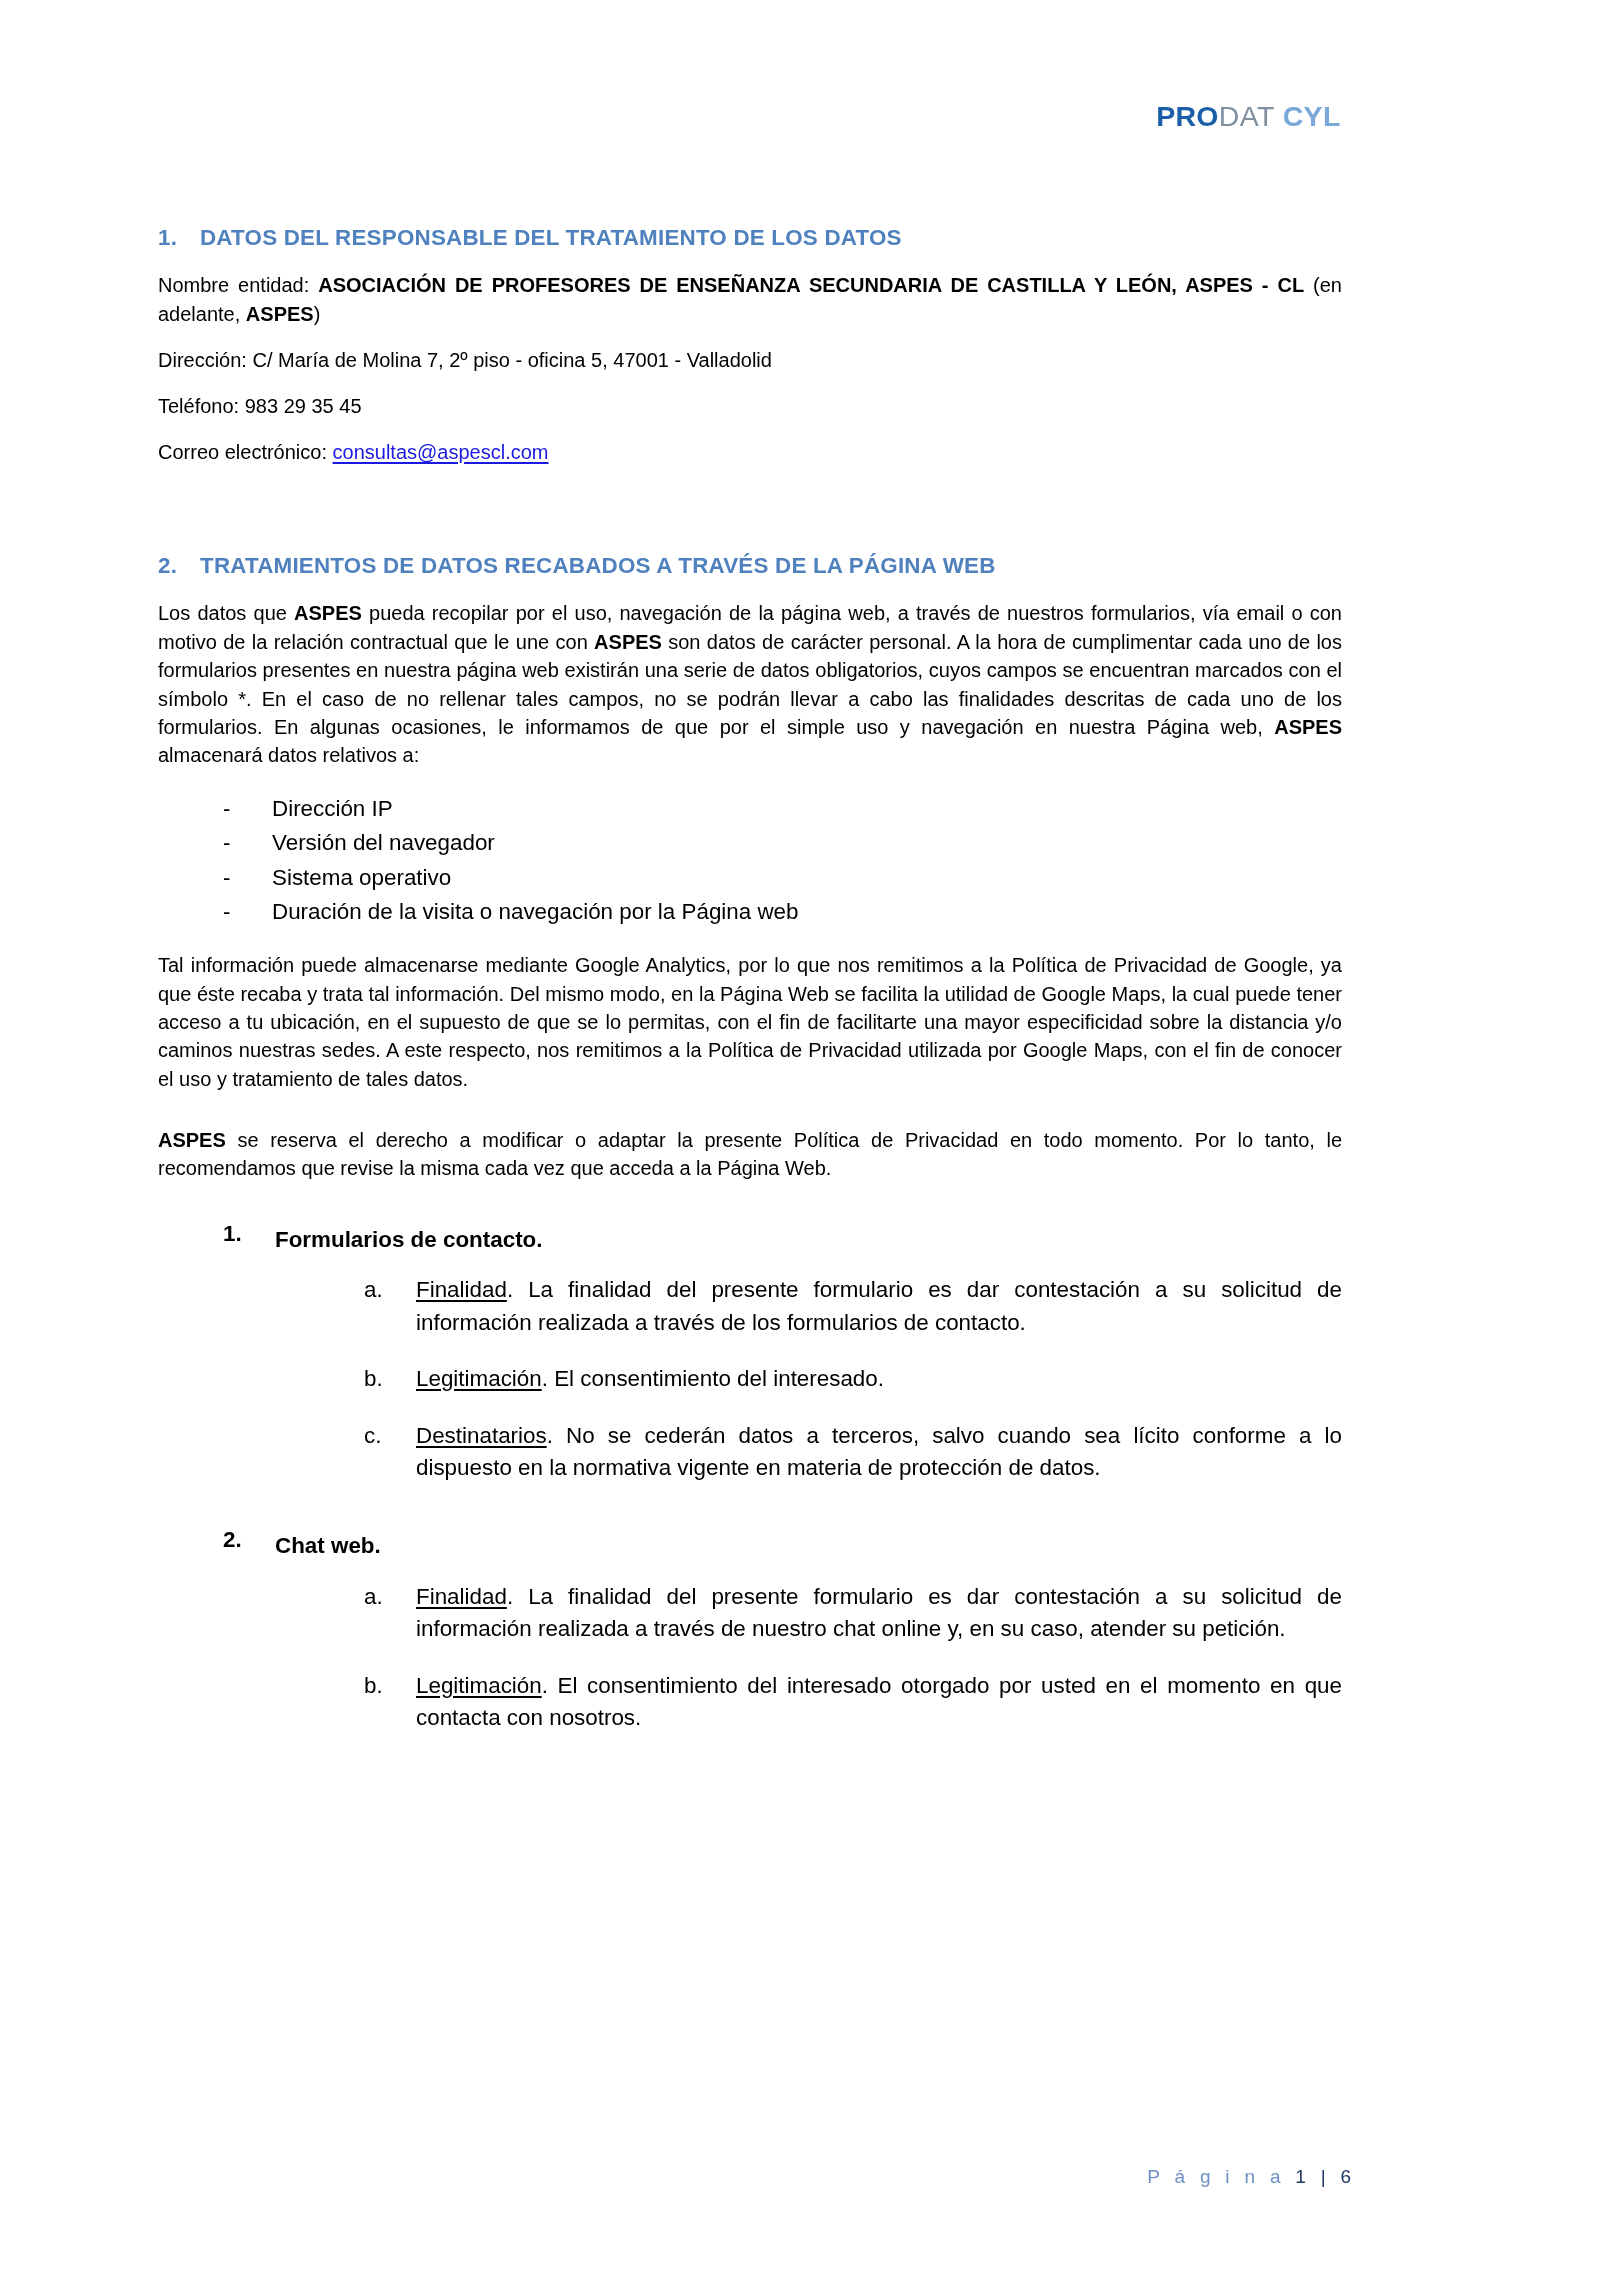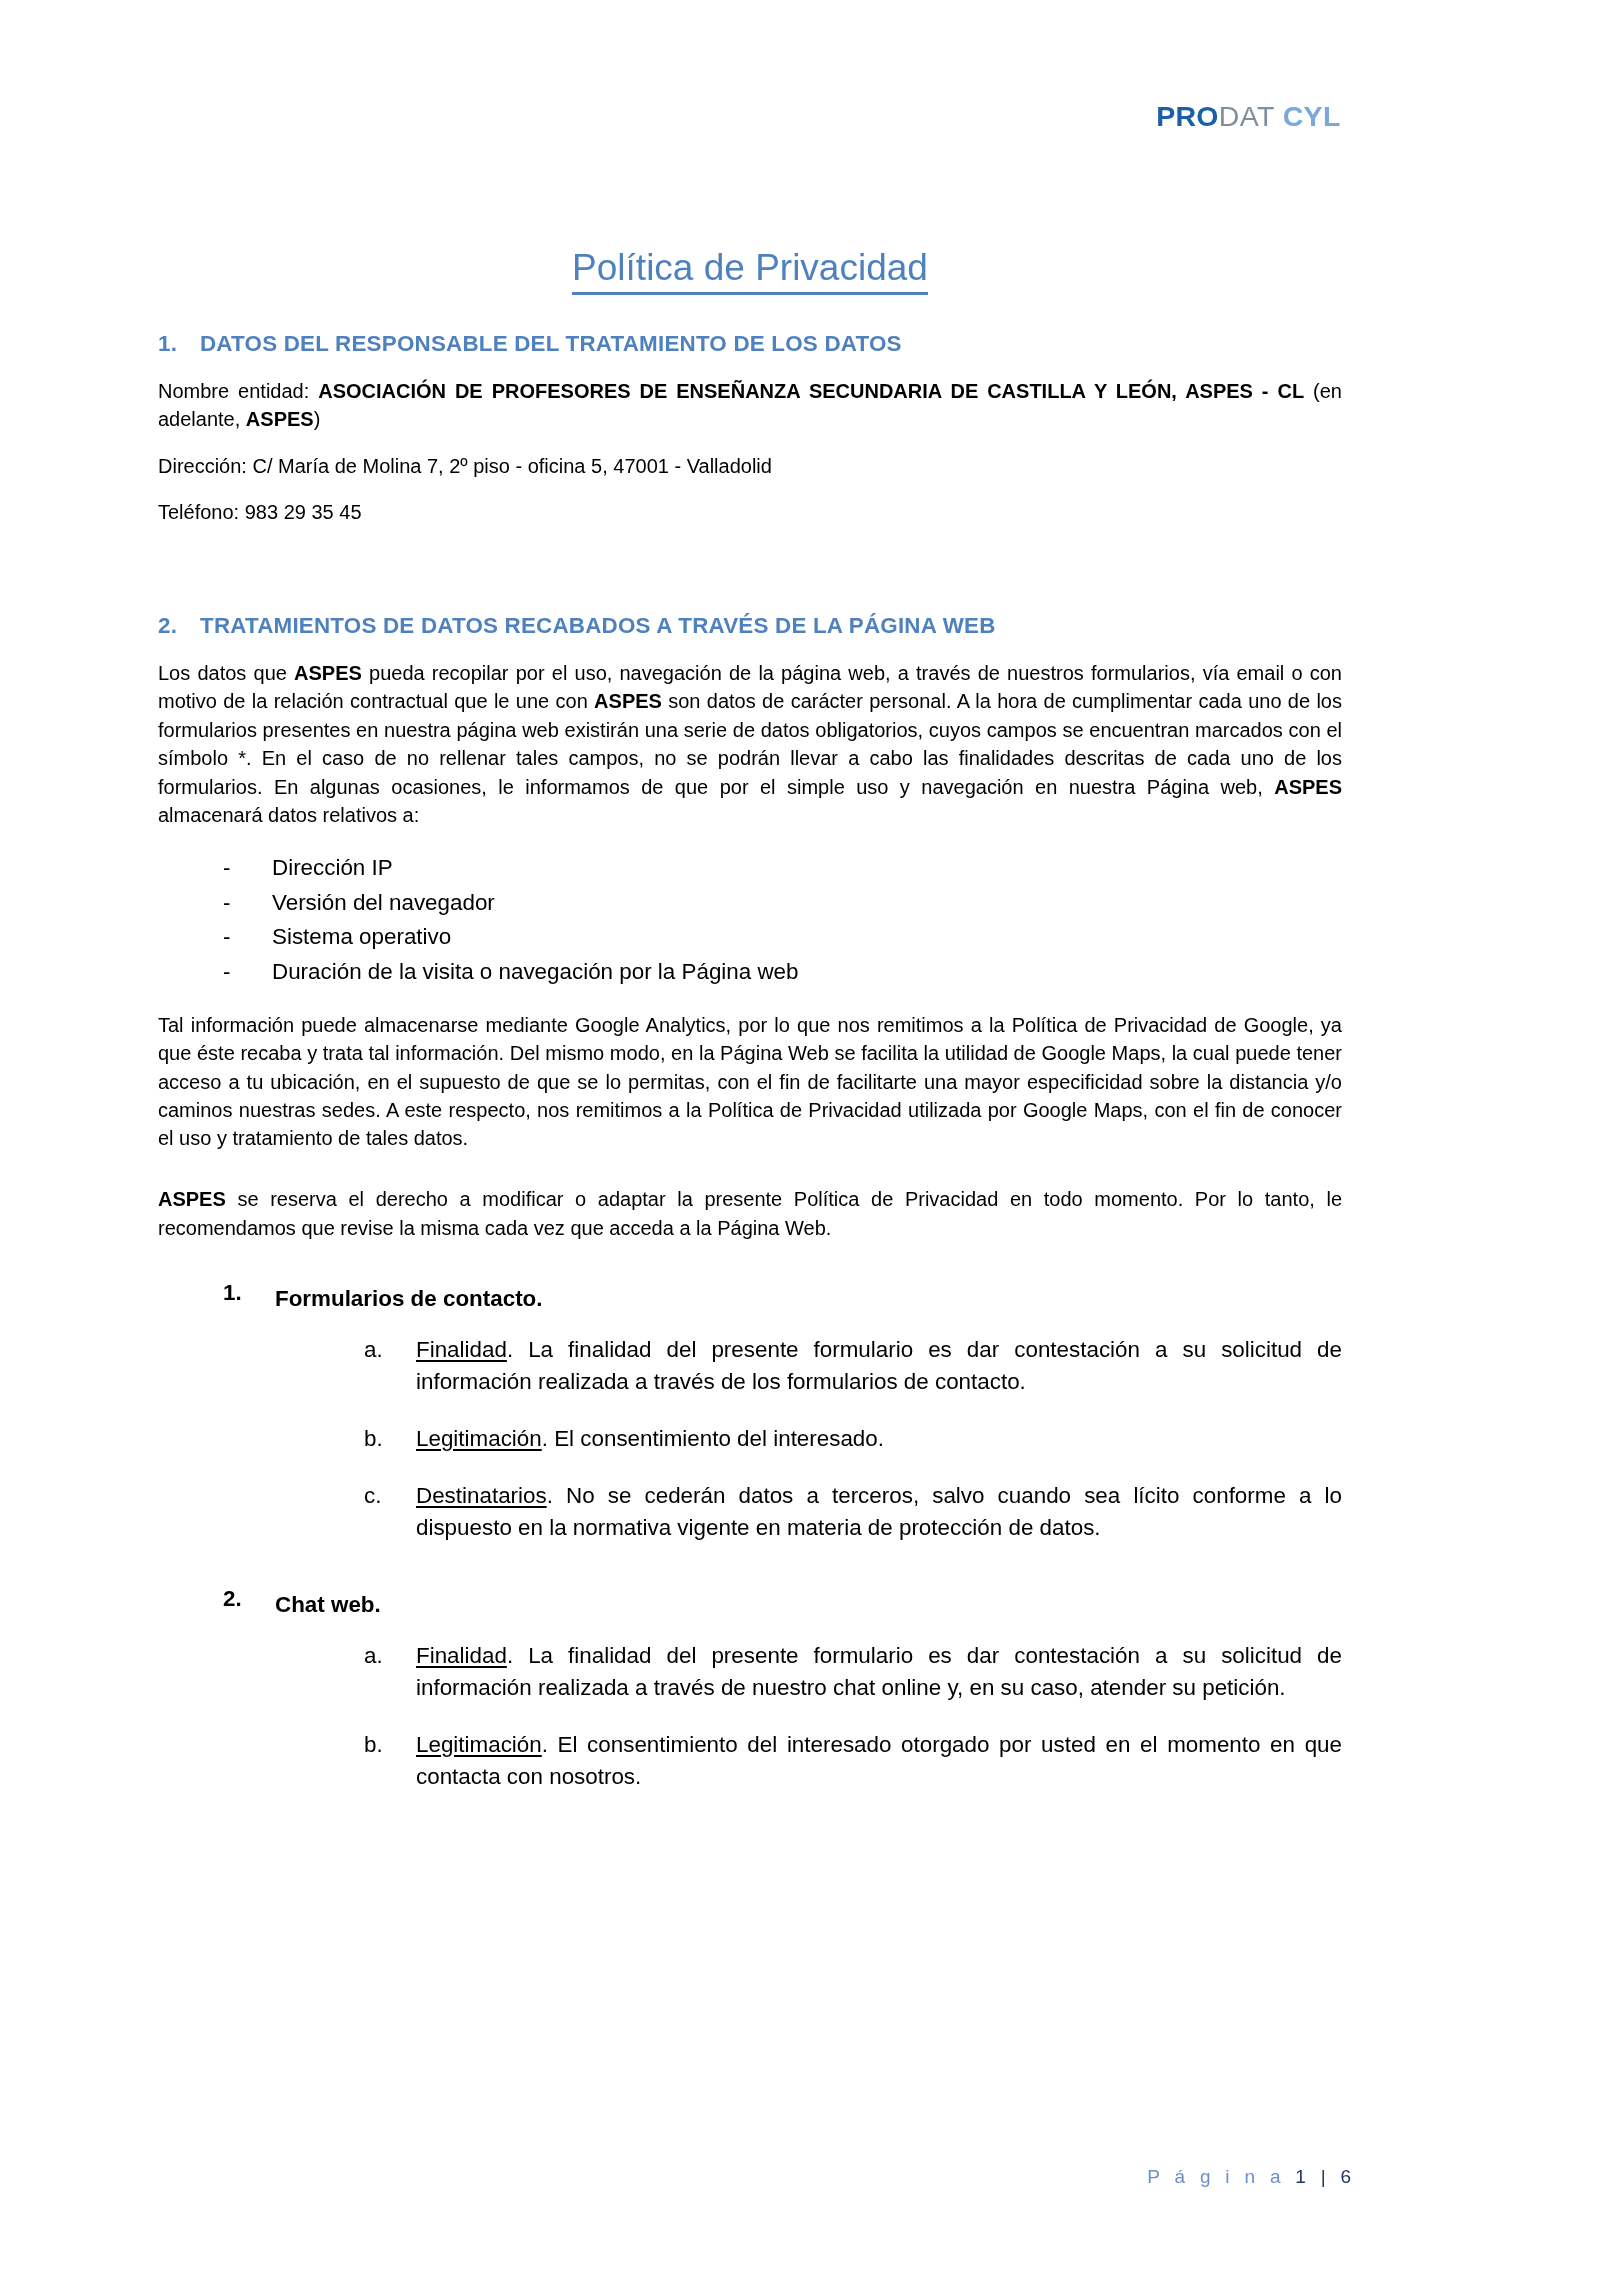--- a/index.html
+++ b/index.html
@@ -173,35 +173,33 @@
 <body>
 
 <div class="page">
 
   <div class="header">
     <div class="logo">
       <span class="pro">PRO</span><span class="dat">DAT</span><span class="cyl">CYL</span>
     </div>
   </div>
 
-  <h1 class="doc-title">
-    <span>Política de Privacidad</span>
-  </h1>
 
   <div class="section-head">
     <div class="num">1.</div>
     <div class="txt">DATOS DEL RESPONSABLE DEL TRATAMIENTO DE LOS DATOS</div>
   </div>
 
   <p class="body nojust tight"><span>Nombre entidad: </span><b>ASOCIACIÓN DE PROFESORES DE ENSEÑANZA SECUNDARIA DE CASTILLA Y LEÓN, ASPES - CL</b><span> (en adelante, </span><b>ASPES</b><span>)</span></p>
 
   <p class="body nojust tight">Dirección: C/ María de Molina 7, 2º piso - oficina 5, 47001 - Valladolid</p>
 
   <p class="body nojust tight">Teléfono: 983 29 35 45</p>
 
+  <p class="body nojust tight"><span>Correo electrónico: </span><a class="mail" href="#">consultas@aspescl.com</a></p>
 
   <div class="spacer-md"></div>
 
   <div class="section-head">
     <div class="num">2.</div>
     <div class="txt">TRATAMIENTOS DE DATOS RECABADOS A TRAVÉS DE LA PÁGINA WEB</div>
   </div>
 
   <p class="body"><span>Los datos que </span><b>ASPES</b><span> pueda recopilar por el uso, navegación de la página web, a través de nuestros formularios, vía email o con motivo de la relación contractual que le une con </span><b>ASPES</b><span> son datos de carácter personal. A la hora de cumplimentar cada uno de los formularios presentes en nuestra página web existirán una serie de datos obligatorios, cuyos campos se encuentran marcados con el símbolo *. En el caso de no rellenar tales campos, no se podrán llevar a cabo las finalidades descritas de cada uno de los formularios.  En algunas ocasiones, le informamos de que por el simple uso y navegación en nuestra Página web, </span><b>ASPES</b><span> almacenará datos relativos a:</span></p>
 

